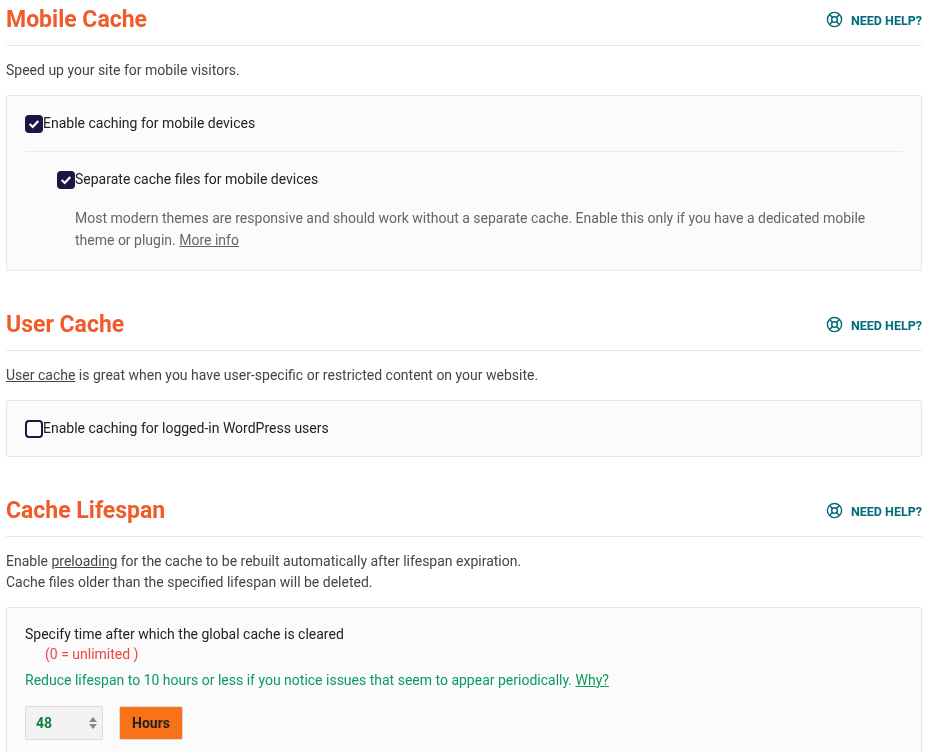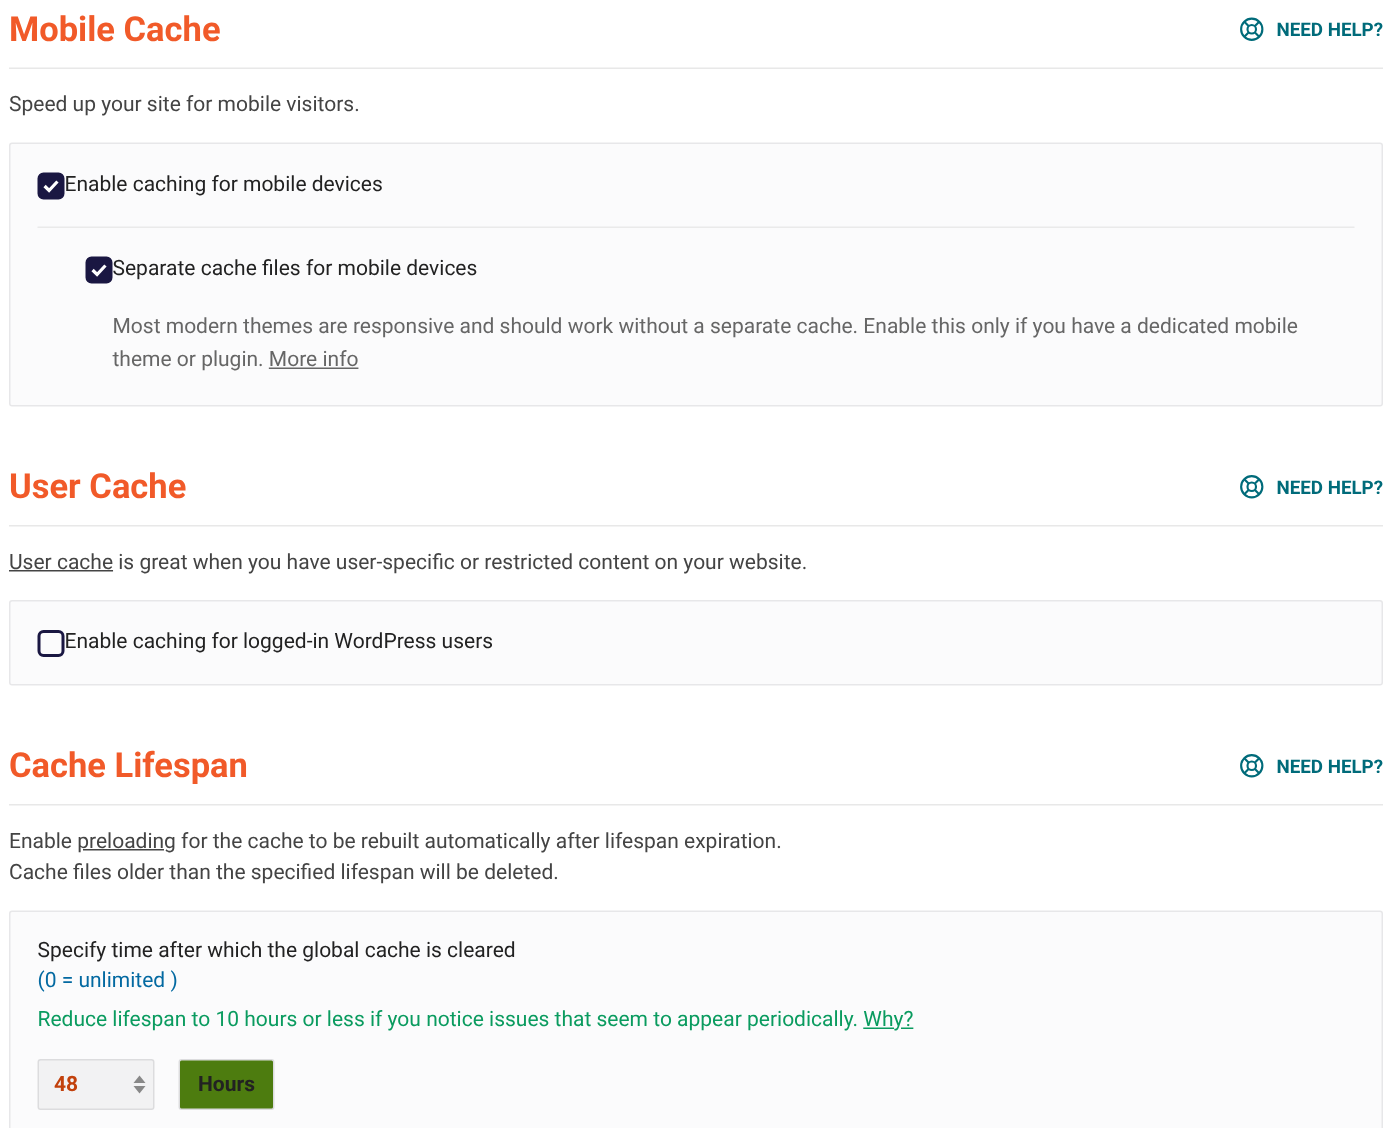--- a/index.html
+++ b/index.html
@@ -114,23 +114,24 @@
       color: #666;
       text-decoration: underline;
       cursor: pointer;
     }
     .lifespan-label {
       color: #222;
       font-size: 14px;
       margin-bottom: 4px;
     }
     .lifespan-sublabel {
-      color: #0369a1;
+      color: #ef4444;
       font-size: 14px;
       margin-bottom: 10px;
+      margin-left: 20px;
     }
     .tip-text {
       color: #0a9b5f;
       font-size: 14px;
       margin-bottom: 18px;
     }
     .tip-text a {
       color: #0a9b5f;
       text-decoration: underline;
       cursor: pointer;
@@ -140,21 +141,21 @@
       gap: 16px;
       align-items: center;
     }
     .number-input {
       background: #f2f2f3;
       border: 1px solid #dcdcde;
       border-radius: 2px;
       padding: 8px 26px 8px 10px;
       font-size: 14px;
       font-weight: 700;
-      color: #c2410c;
+      color: #15803d;
       width: 78px;
       position: relative;
     }
     .number-wrapper {
       position: relative;
       display: inline-block;
     }
     .spinner {
       position: absolute;
       right: 6px;
@@ -171,21 +172,21 @@
       border-right: 4px solid transparent;
       cursor: pointer;
     }
     .spinner-up {
       border-bottom: 5px solid #888;
     }
     .spinner-down {
       border-top: 5px solid #888;
     }
     .unit-box {
-      background: #4d7c0f;
+      background: #f97316;
       border: 1px solid #dcdcde;
       border-radius: 2px;
       padding: 8px 12px;
       font-size: 14px;
       font-weight: 700;
       color: #222;
     }
   </style>
 </head>
 <body>

